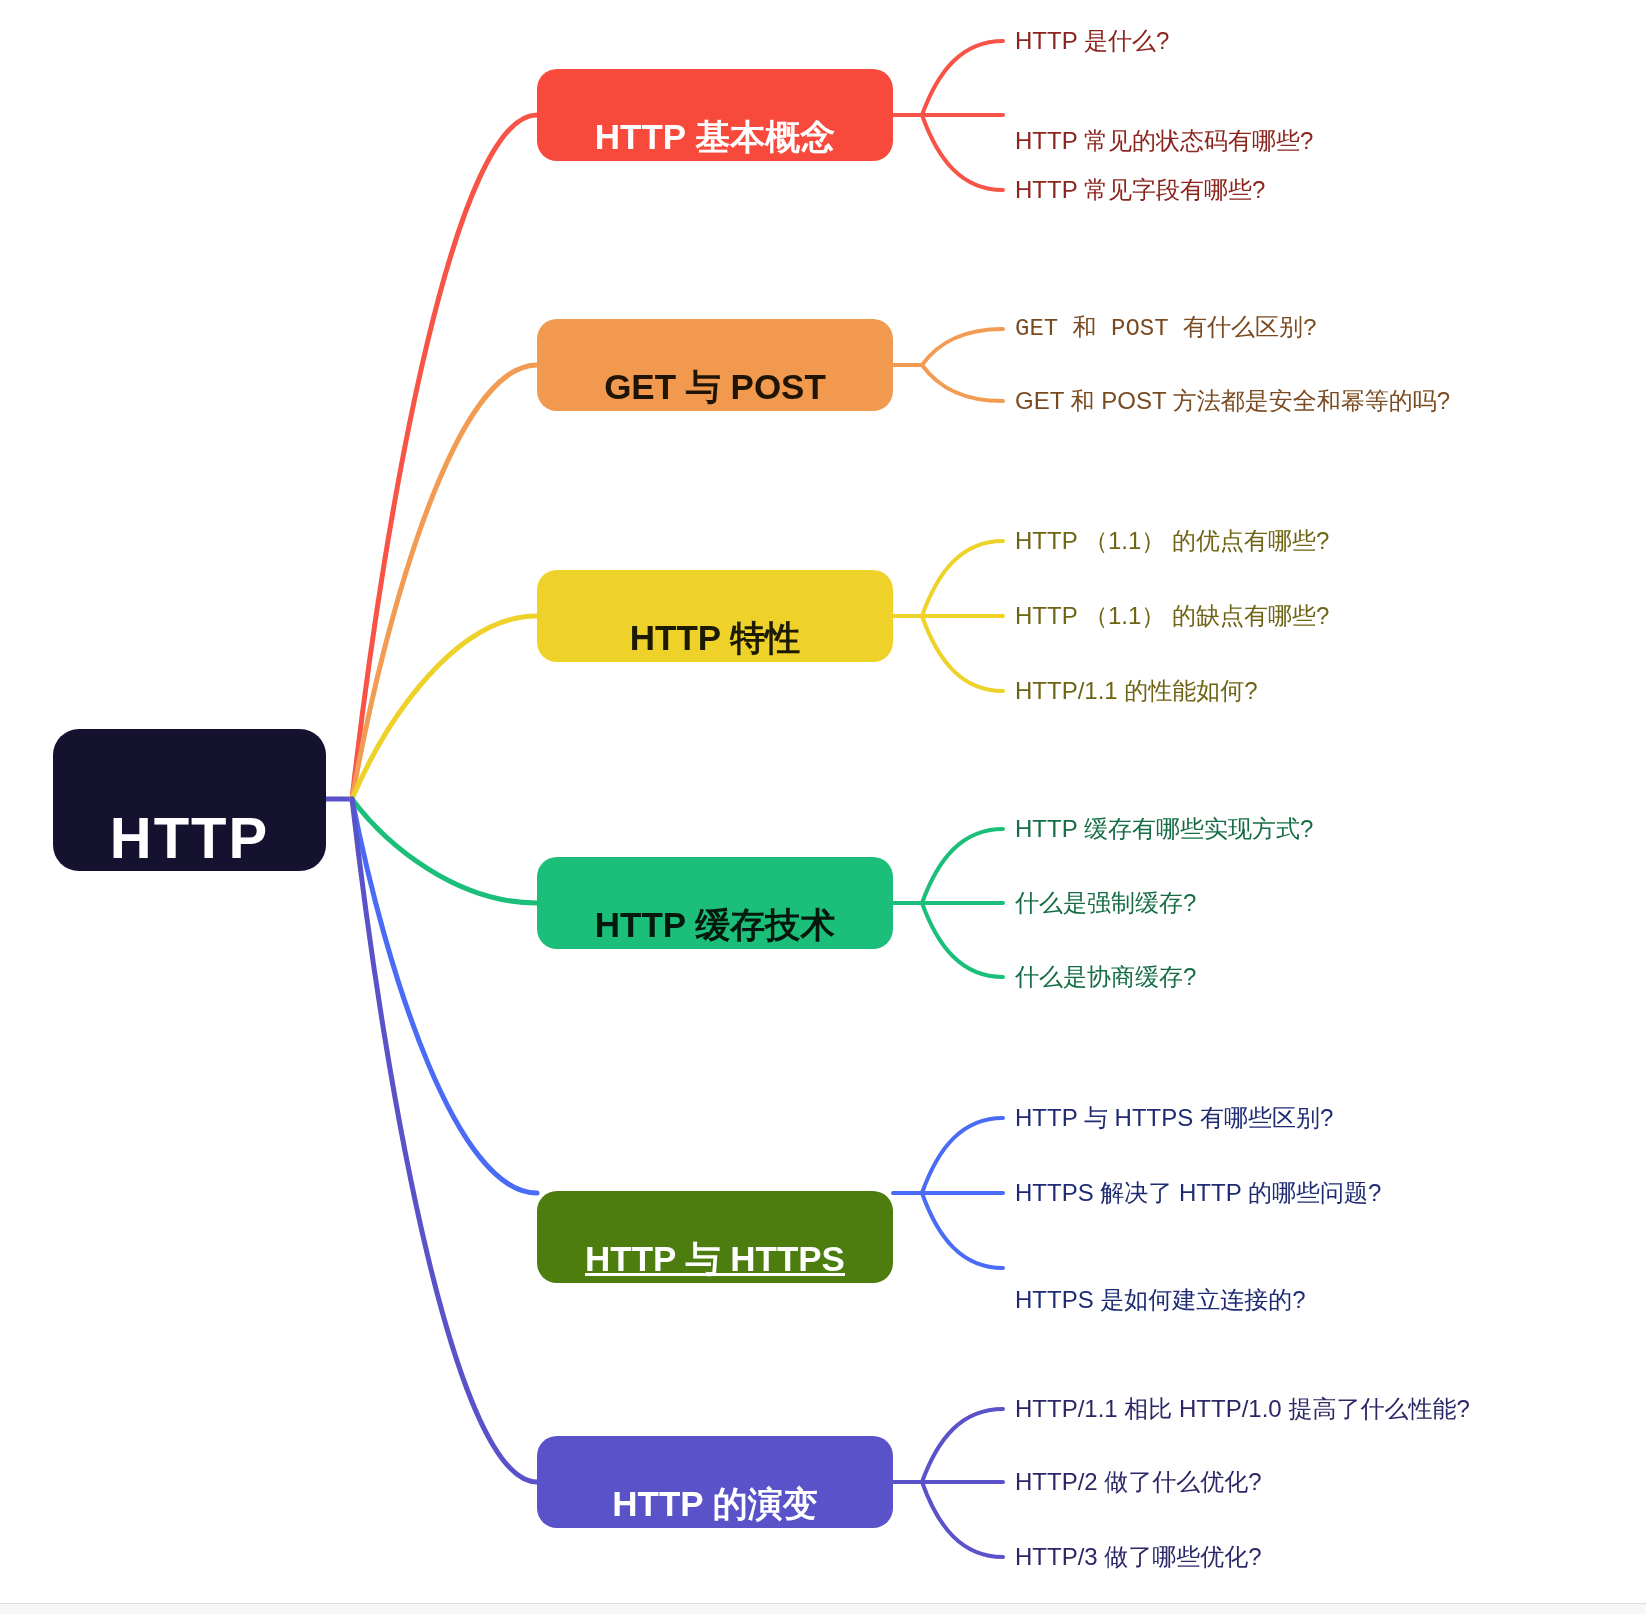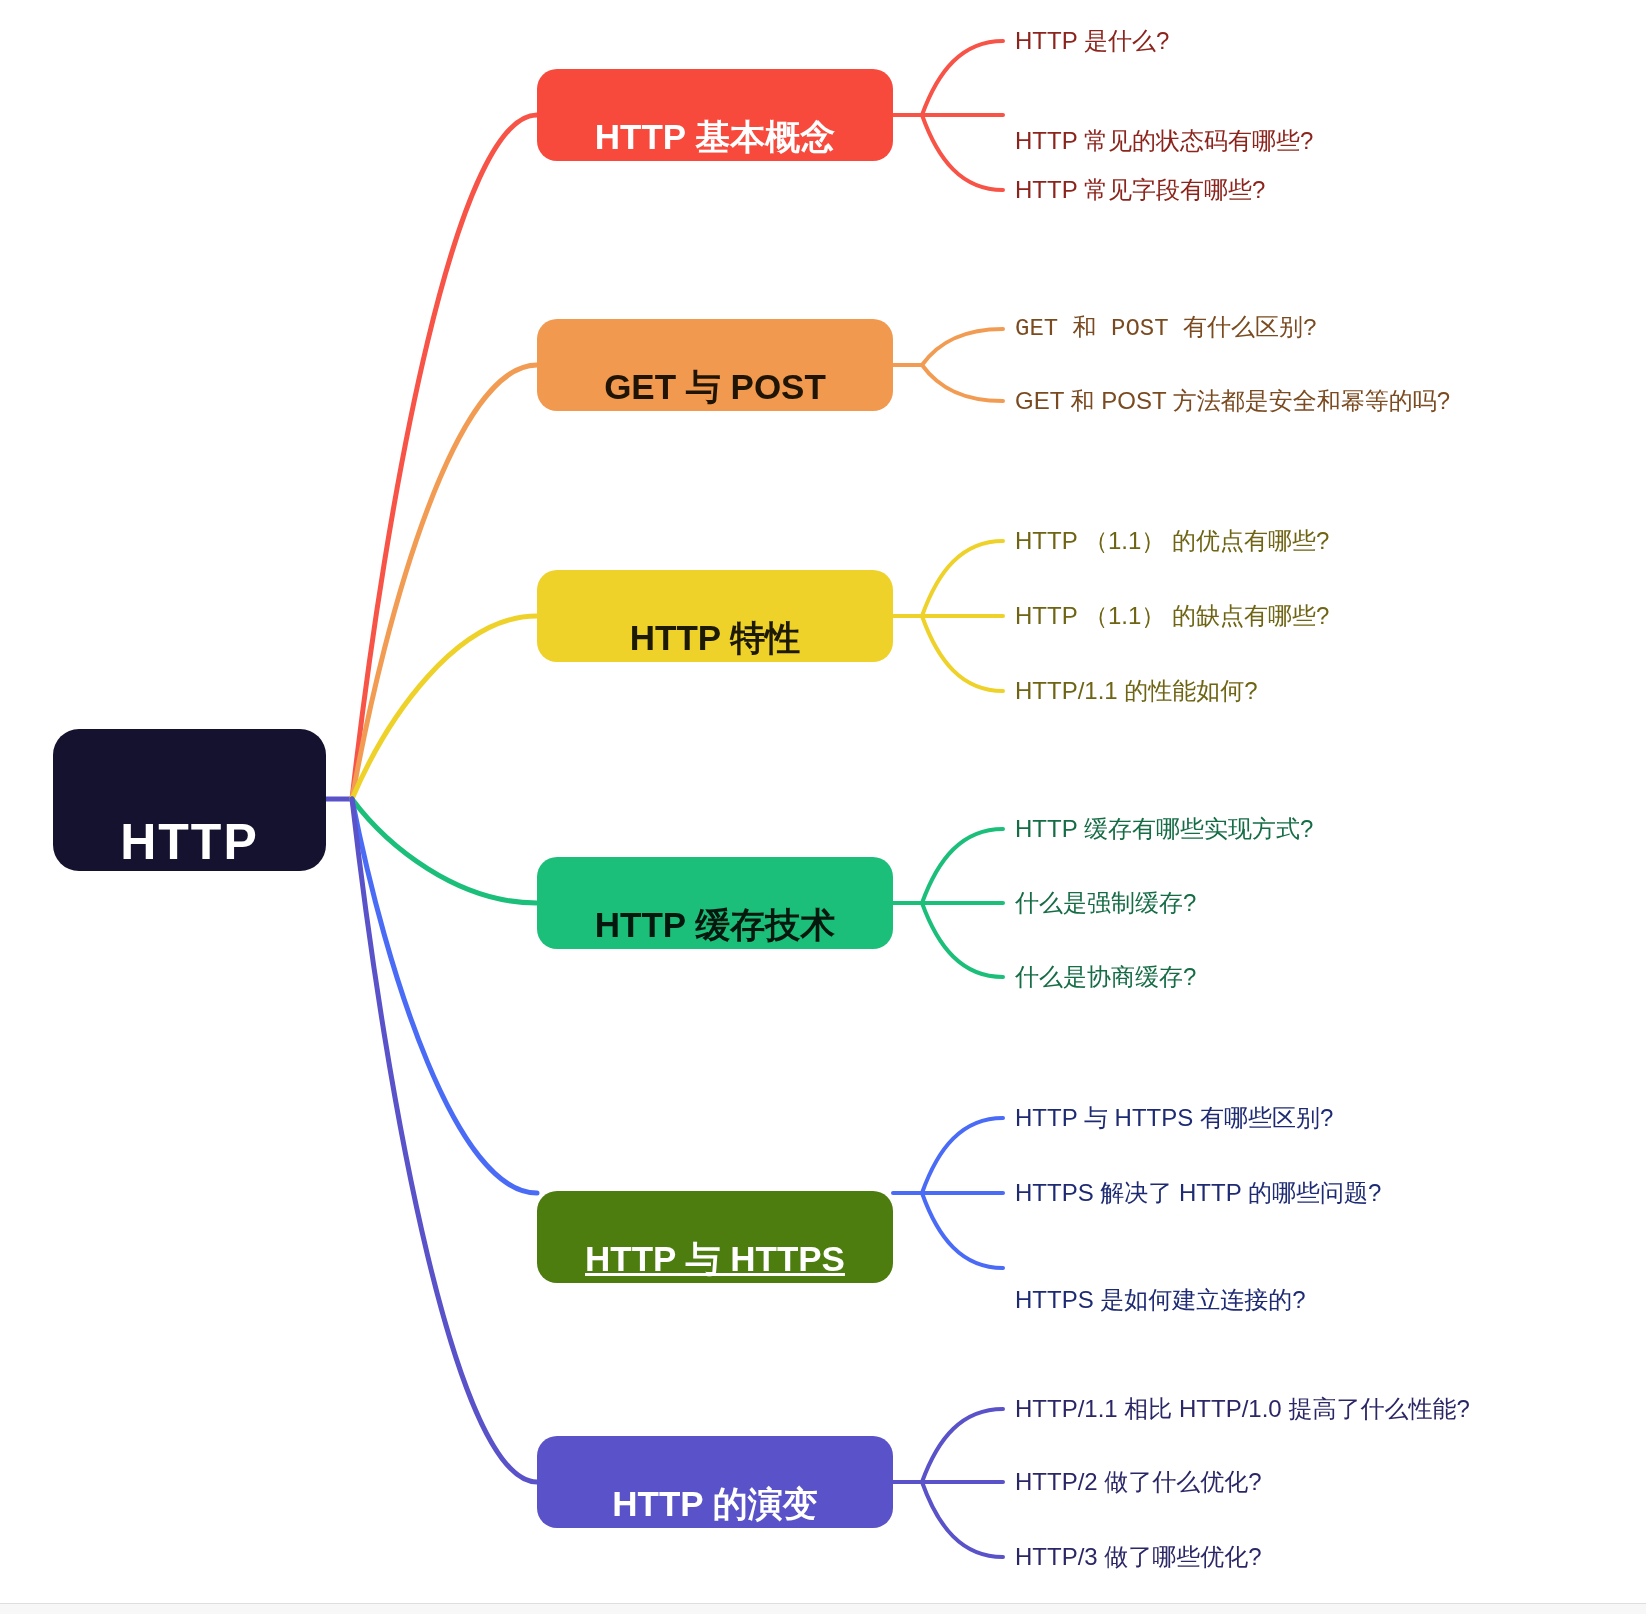--- a/index.html
+++ b/index.html
@@ -23,21 +23,21 @@
 
   .node{
     position:absolute;
     display:flex;align-items:flex-end;justify-content:center;
     box-sizing:border-box;
     white-space:nowrap;
   }
   .root-node{
     left:53px;top:729px;width:273px;height:142px;
     background:#14122f;border-radius:26px;
-    color:#ffffff;font-size:50px;font-weight:700;letter-spacing:2px;
+    color:#ffffff;font-size:58px;font-weight:700;letter-spacing:2px;
   }
   .branch-box{
     left:537px;width:356px;height:92px;
     border-radius:20px;
     font-size:35px;font-weight:700;
   }
   .b-basic    {top:69px;   background:#f7493c;color:#ffffff;}
   .b-getpost  {top:319px;  background:#f0994f;color:#201405;}
   .b-features {top:570px;  background:#eed22a;color:#1d1a04;}
   .b-cache    {top:857px;  background:#1cbf79;color:#04180e;}

